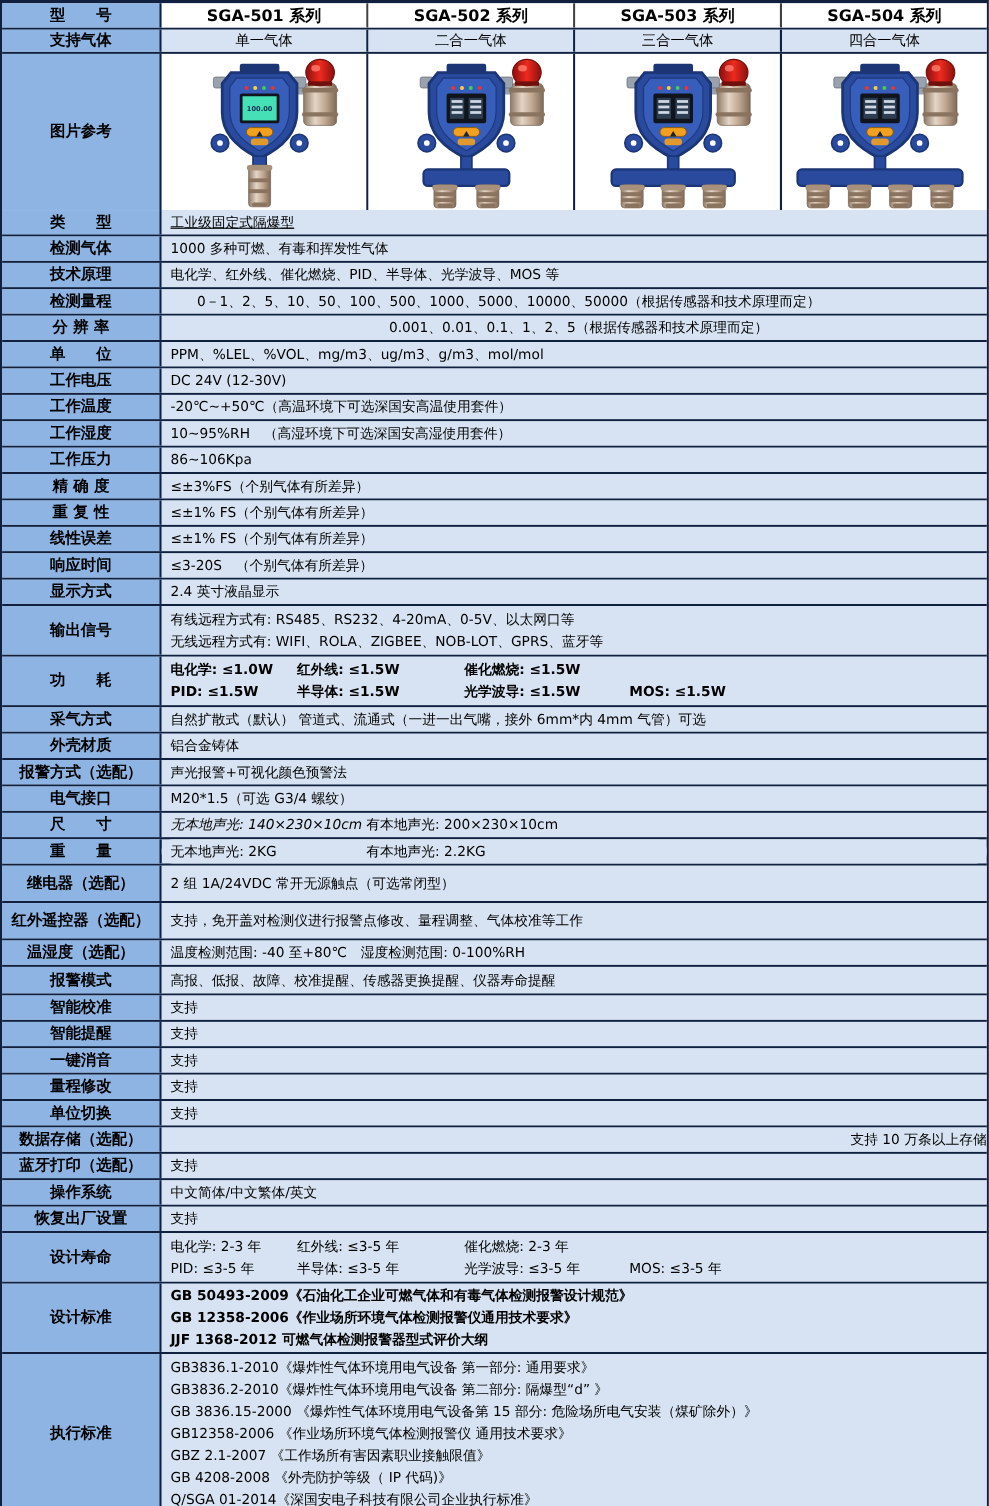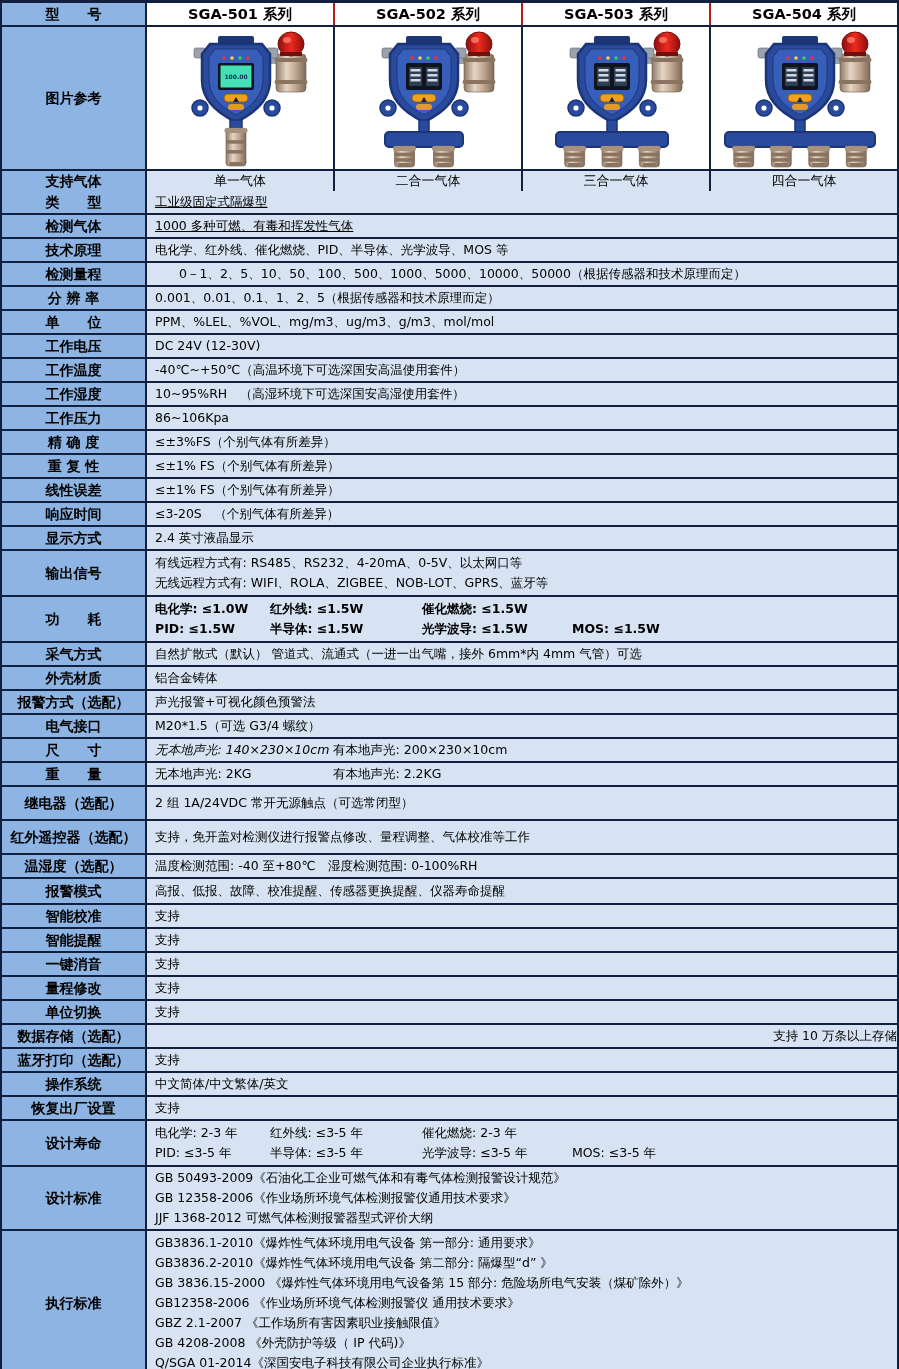--- a/index.html
+++ b/index.html
@@ -19,21 +19,21 @@
   .value-cell{
     flex:1 1 auto;background:#D7E3F2;display:flex;flex-direction:column;
     justify-content:center;padding:1px 0 1px 8px;font-size:12.5px;
   }
   .line{line-height:20px;white-space:nowrap;}
   .line .gcell{display:inline-block;vertical-align:top;}
   .u .line{text-decoration:underline;}
   
   .header-row .model-cell{
     flex:1 1 0;background:#FFFFFF;display:flex;align-items:center;justify-content:center;
-    font-weight:bold;font-size:14.5px;border-right:2px solid #b91c1c;min-height:22px;
+    font-weight:bold;font-size:14.5px;border-right:2px solid #404040;min-height:22px;
   }
   .header-row .model-cell:last-child{border-right:none;}
   
   .image-row .img-cell{
     flex:1 1 0;background:#FFFFFF;display:flex;align-items:center;justify-content:center;
     border-right:2px solid #10203E;min-height:142px;overflow:hidden;
   }
   .image-row .img-cell:last-child{border-right:none;}
   
   .gas-row .gas-cell{
@@ -46,20 +46,28 @@
 <body>
 
 <div class="tbl">
 
   <div class="t-row header-row">
     <div class="cell label-cell">型　　号</div>
     <div class="cell model-cell">SGA-501 系列</div>
     <div class="cell model-cell">SGA-502 系列</div>
     <div class="cell model-cell">SGA-503 系列</div>
     <div class="cell model-cell">SGA-504 系列</div>
+  </div>
+
+  <div class="t-row gas-row">
+    <div class="cell label-cell">支持气体</div>
+    <div class="cell gas-cell">单一气体</div>
+    <div class="cell gas-cell">二合一气体</div>
+    <div class="cell gas-cell">三合一气体</div>
+    <div class="cell gas-cell">四合一气体</div>
   </div>
 
   <div class="t-row image-row">
     <div class="cell label-cell">图片参考</div>
     <div class="cell img-cell" id="devimg0">
         <svg width="184" height="140" viewBox="0 0 184 140">
           <defs>
             <linearGradient id="brz0" x1="0" y1="0" x2="1" y2="0">
               <stop offset="0" stop-color="#8f7a66"></stop>
               <stop offset="0.35" stop-color="#e4d5c6"></stop>
@@ -319,75 +327,67 @@
             <rect x="134.25" y="118" width="20" height="21" rx="3" fill="url(#brz3)" stroke="#6e5c4c" stroke-width="0.6"></rect>
             <rect x="132.75" y="118" width="23" height="5" rx="2" fill="#a8917c"></rect>
             <rect x="134.25" y="124.72" width="20" height="3.5" fill="#8a7460"></rect>
             <rect x="134.25" y="130.18" width="20" height="3.5" fill="#8a7460"></rect>
             <rect x="137.25" y="135" width="14" height="4" rx="2" fill="#8a7460"></rect>
           </g>
         </svg>
       </div>
   </div>
 
-  <div class="t-row gas-row">
-    <div class="cell label-cell">支持气体</div>
-    <div class="cell gas-cell">单一气体</div>
-    <div class="cell gas-cell">二合一气体</div>
-    <div class="cell gas-cell">三合一气体</div>
-    <div class="cell gas-cell">四合一气体</div>
-  </div>
-
   <div id="spec-rows">
       <div class="t-row">
         <div class="cell label-cell">类　　型</div>
         <div class="cell value-cell u" style="min-height: 19px;">
           <div class="line">工业级固定式隔爆型</div>
         </div>
       </div>
       <div class="t-row">
         <div class="cell label-cell">检测气体</div>
-        <div class="cell value-cell" style="min-height: 19px; text-decoration: underline;">
+        <div class="cell value-cell" style="min-height: 19px;">
           <div class="line">1000 多种可燃、有毒和挥发性气体</div>
         </div>
       </div>
       <div class="t-row">
         <div class="cell label-cell">技术原理</div>
         <div class="cell value-cell" style="min-height: 19px;">
           <div class="line">电化学、红外线、催化燃烧、PID、半导体、光学波导、MOS 等</div>
         </div>
       </div>
       <div class="t-row">
         <div class="cell label-cell">检测量程</div>
         <div class="cell value-cell" style="min-height: 19px; padding-left: 32px;">
           <div class="line">0－1、2、5、10、50、100、500、1000、5000、10000、50000（根据传感器和技术原理而定）</div>
         </div>
       </div>
       <div class="t-row">
         <div class="cell label-cell">分 辨 率</div>
-        <div class="cell value-cell" style="min-height: 19px;">
+        <div class="cell value-cell" style="min-height: 19px; text-align: center;">
           <div class="line">0.001、0.01、0.1、1、2、5（根据传感器和技术原理而定）</div>
         </div>
       </div>
       <div class="t-row">
         <div class="cell label-cell">单　　位</div>
         <div class="cell value-cell" style="min-height: 19px;">
           <div class="line">PPM、%LEL、%VOL、mg/m3、ug/m3、g/m3、mol/mol</div>
         </div>
       </div>
       <div class="t-row">
         <div class="cell label-cell">工作电压</div>
         <div class="cell value-cell" style="min-height: 19px;">
           <div class="line">DC 24V (12-30V)</div>
         </div>
       </div>
       <div class="t-row">
         <div class="cell label-cell">工作温度</div>
         <div class="cell value-cell" style="min-height: 19px;">
-          <div class="line">-40℃~+50℃（高温环境下可选深国安高温使用套件）</div>
+          <div class="line">-20℃~+50℃（高温环境下可选深国安高温使用套件）</div>
         </div>
       </div>
       <div class="t-row">
         <div class="cell label-cell">工作湿度</div>
         <div class="cell value-cell" style="min-height: 19px;">
           <div class="line">10~95%RH　（高湿环境下可选深国安高湿使用套件）</div>
         </div>
       </div>
       <div class="t-row">
         <div class="cell label-cell">工作压力</div>
@@ -555,21 +555,21 @@
       </div>
       <div class="t-row">
         <div class="cell label-cell">设计寿命</div>
         <div class="cell value-cell" style="min-height: 44px;">
           <div class="line"><span class="gcell" style="width: 115px;">电化学: 2-3 年</span><span class="gcell" style="width: 152px;">红外线: ≤3-5 年</span><span class="gcell" style="width: 150px;">催化燃烧: 2-3 年</span><span class="gcell"></span></div>
           <div class="line"><span class="gcell" style="width: 115px;">PID: ≤3-5 年</span><span class="gcell" style="width: 152px;">半导体: ≤3-5 年</span><span class="gcell" style="width: 150px;">光学波导: ≤3-5 年</span><span class="gcell">MOS: ≤3-5 年</span></div>
         </div>
       </div>
       <div class="t-row">
         <div class="cell label-cell">设计标准</div>
-        <div class="cell value-cell" style="min-height: 62px;">
+        <div class="cell value-cell" style="min-height: 62px; font-weight: bold;">
           <div class="line">GB 50493-2009《石油化工企业可燃气体和有毒气体检测报警设计规范》</div>
           <div class="line">GB 12358-2006《作业场所环境气体检测报警仪通用技术要求》</div>
           <div class="line">JJF 1368-2012 可燃气体检测报警器型式评价大纲</div>
         </div>
       </div>
       <div class="t-row">
         <div class="cell label-cell">执行标准</div>
         <div class="cell value-cell" style="min-height: 144px;">
           <div class="line">GB3836.1-2010《爆炸性气体环境用电气设备 第一部分: 通用要求》</div>
           <div class="line">GB3836.2-2010《爆炸性气体环境用电气设备 第二部分: 隔爆型“d”  》</div>

